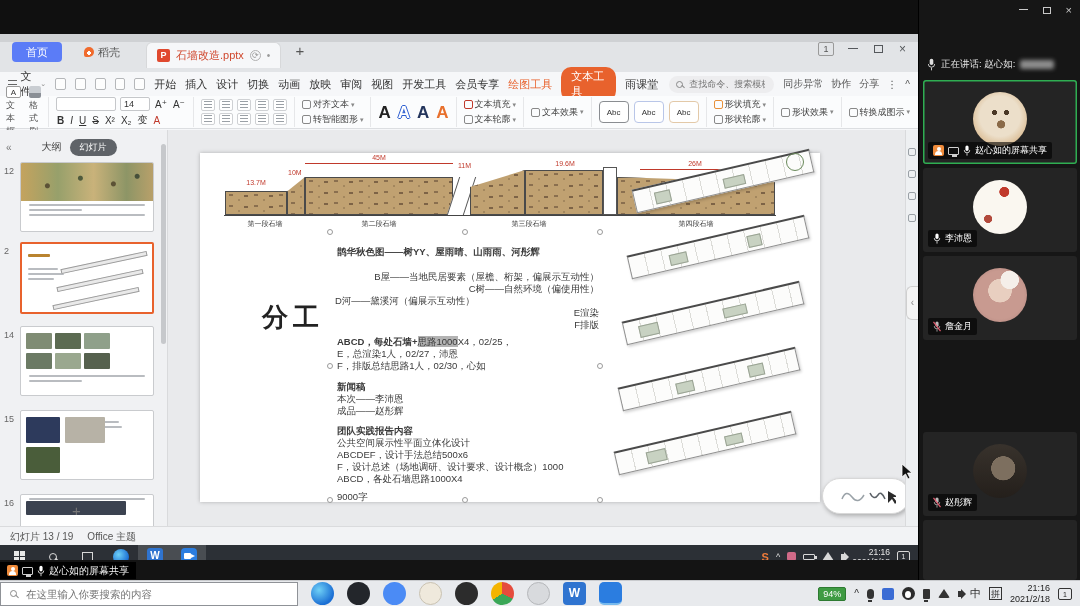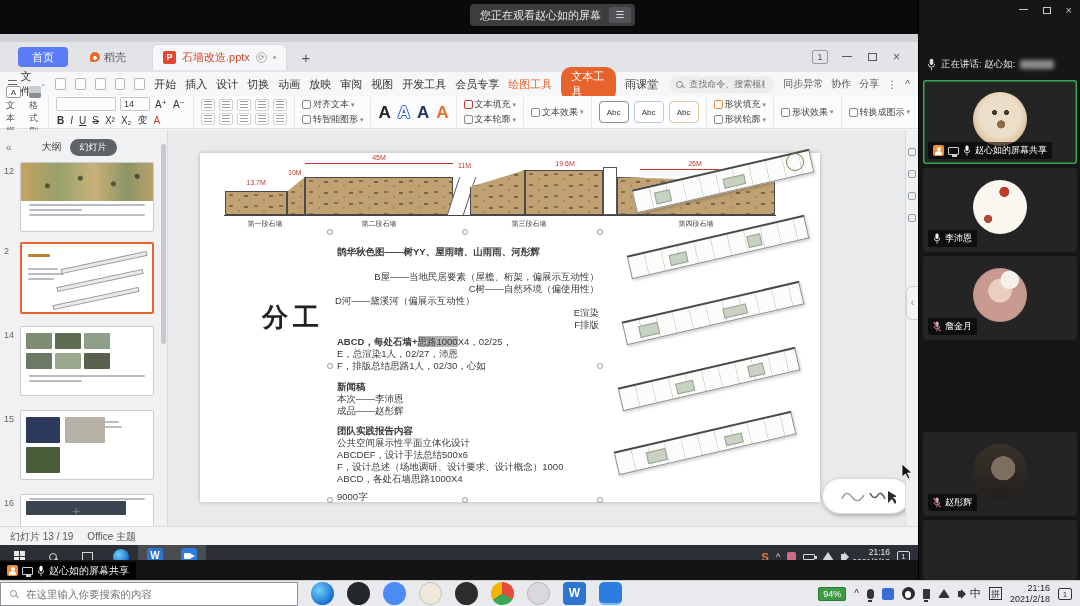--- a/index.html
+++ b/index.html
@@ -11,21 +11,21 @@
   .banner{left:0;top:0;width:918px;height:34px;background:#0a0a0a;}
   .banner-pill{left:470px;top:4px;height:22px;background:#3d3d40;border-radius:4px;display:flex;align-items:center;padding:0 4px 0 10px;gap:8px;}
   .banner-pill .txt{color:#e8e8e8;font-size:11px;white-space:nowrap;}
   .banner-menu{width:22px;height:16px;background:#525257;border-radius:3px;color:#ddd;font-size:10px;text-align:center;line-height:16px;}
 
   
   .shared{left:0;top:34px;width:918px;height:526px;background:#cfd1d4;}
   .wps{left:0;top:8px;width:918px;height:528px;background:#f6f7f9;}
 
   
-  .tabbar{left:0;top:0;width:918px;height:30px;background:#e2e4e7;display:flex;align-items:center;padding:0 18px;}
+  .tabbar{left:0;top:0;width:918px;height:30px;background:#e2e4e7;display:flex;align-items:flex-start;padding:0 12px;}
   .home-btn{background:#5b7cf7;color:#fff;font-size:11px;border-radius:4px;height:20px;padding:0 14px;display:flex;align-items:center;}
   .docer{display:flex;align-items:center;gap:4px;font-size:11px;color:#555;margin-left:14px;height:20px;padding:0 8px;}
   .flame{width:10px;height:10px;border-radius:50% 50% 50% 2px;background:radial-gradient(circle at 50% 60%,#fff 0 25%,#f06a2d 26%);}
   .filetab{margin-left:18px;height:26px;background:#f6f7f9;border-radius:6px 6px 0 0;display:flex;align-items:center;gap:6px;padding:0 10px;border:1px solid #d7d8da;border-bottom:none;}
   .pbox{width:13px;height:13px;background:#e0492f;border-radius:2px;color:#fff;font-size:9px;font-weight:bold;text-align:center;line-height:13px;}
   .fname{font-size:11px;color:#d0482e;}
   .synccirc{width:11px;height:11px;border:1px solid #b0b0b0;border-radius:50%;color:#999;font-size:8px;line-height:10px;text-align:center;}
   .newtab{margin-left:14px;color:#555;font-size:15px;}
   .tab-right{margin-left:auto;display:flex;align-items:center;gap:14px;}
   .badge1{min-width:16px;height:14px;border:1px solid #9a9a9a;border-radius:2px;color:#555;font-size:9px;text-align:center;line-height:12px;padding:0 2px;}
@@ -190,26 +190,20 @@
   .tlabel .txt{color:#fff;font-size:9px;white-space:nowrap;}
 
   .sidehandle{left:906px;top:286px;width:12px;height:34px;background:#f4f4f4;border:1px solid #cfcfcf;border-right:none;border-radius:6px 0 0 6px;color:#888;font-size:10px;text-align:center;line-height:32px;z-index:5;}
   .cursor{left:901px;top:464px;z-index:6;}
 </style>
 </head>
 <body>
 
 <div class="screen">
 
-  <div class="abs banner">
-    <div class="abs banner-pill">
-      <span class="txt">您正在观看赵心如的屏幕</span>
-      <span class="banner-menu">☰</span>
-    </div>
-  </div>
 
   <div class="abs shared">
     <div class="abs wps">
 
       <div class="abs tabbar">
         <div class="home-btn">
             <span>首页</span>
           </div>
         <div class="docer">
             <span class="flame"></span>

